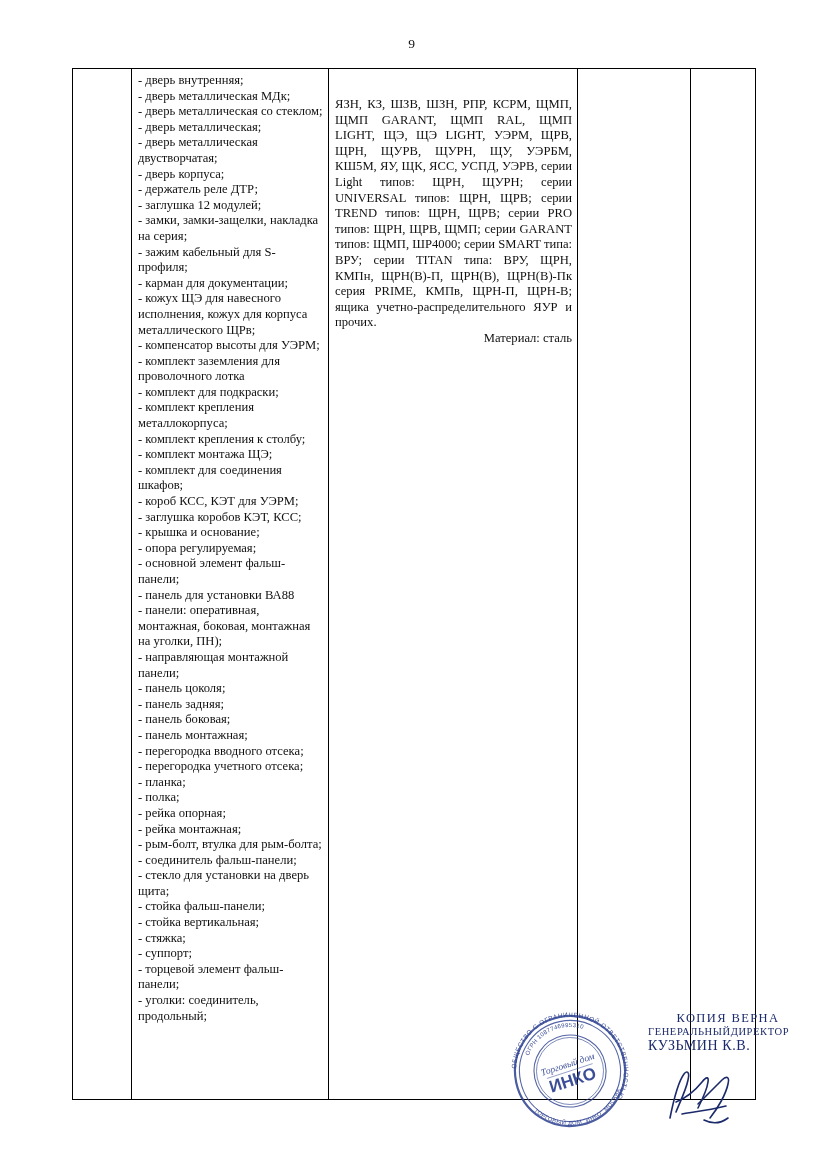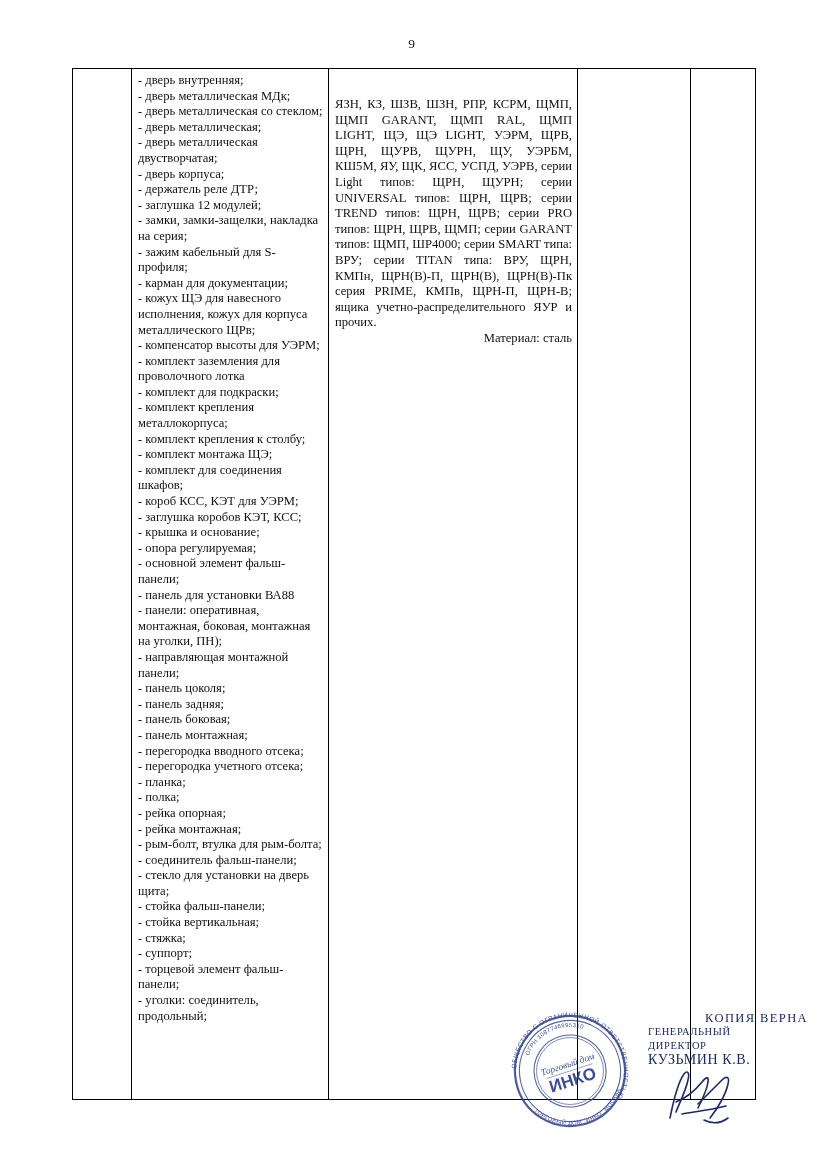--- a/index.html
+++ b/index.html
@@ -109,27 +109,26 @@
     width: 160px;
     font-family: "Liberation Serif", serif;
     color: #1b2a6b;
     font-size: 11.5px;
     letter-spacing: 1.1px;
     line-height: 14px;
   }
   .copy-true .l1 {
     font-size: 12.5px;
     letter-spacing: 1.4px;
-    text-align: right;
+    text-align: center;
   }
   .copy-true .l2 {
     display: flex;
     font-size: 10.5px;
     letter-spacing: 0.6px;
-    flex-direction: column;
   }
   .copy-true .l3 {
     text-align: left;
     font-size: 14px;
     letter-spacing: 0.6px;
     padding-right: 4px;
   }
 </style>
 </head>
 <body>

